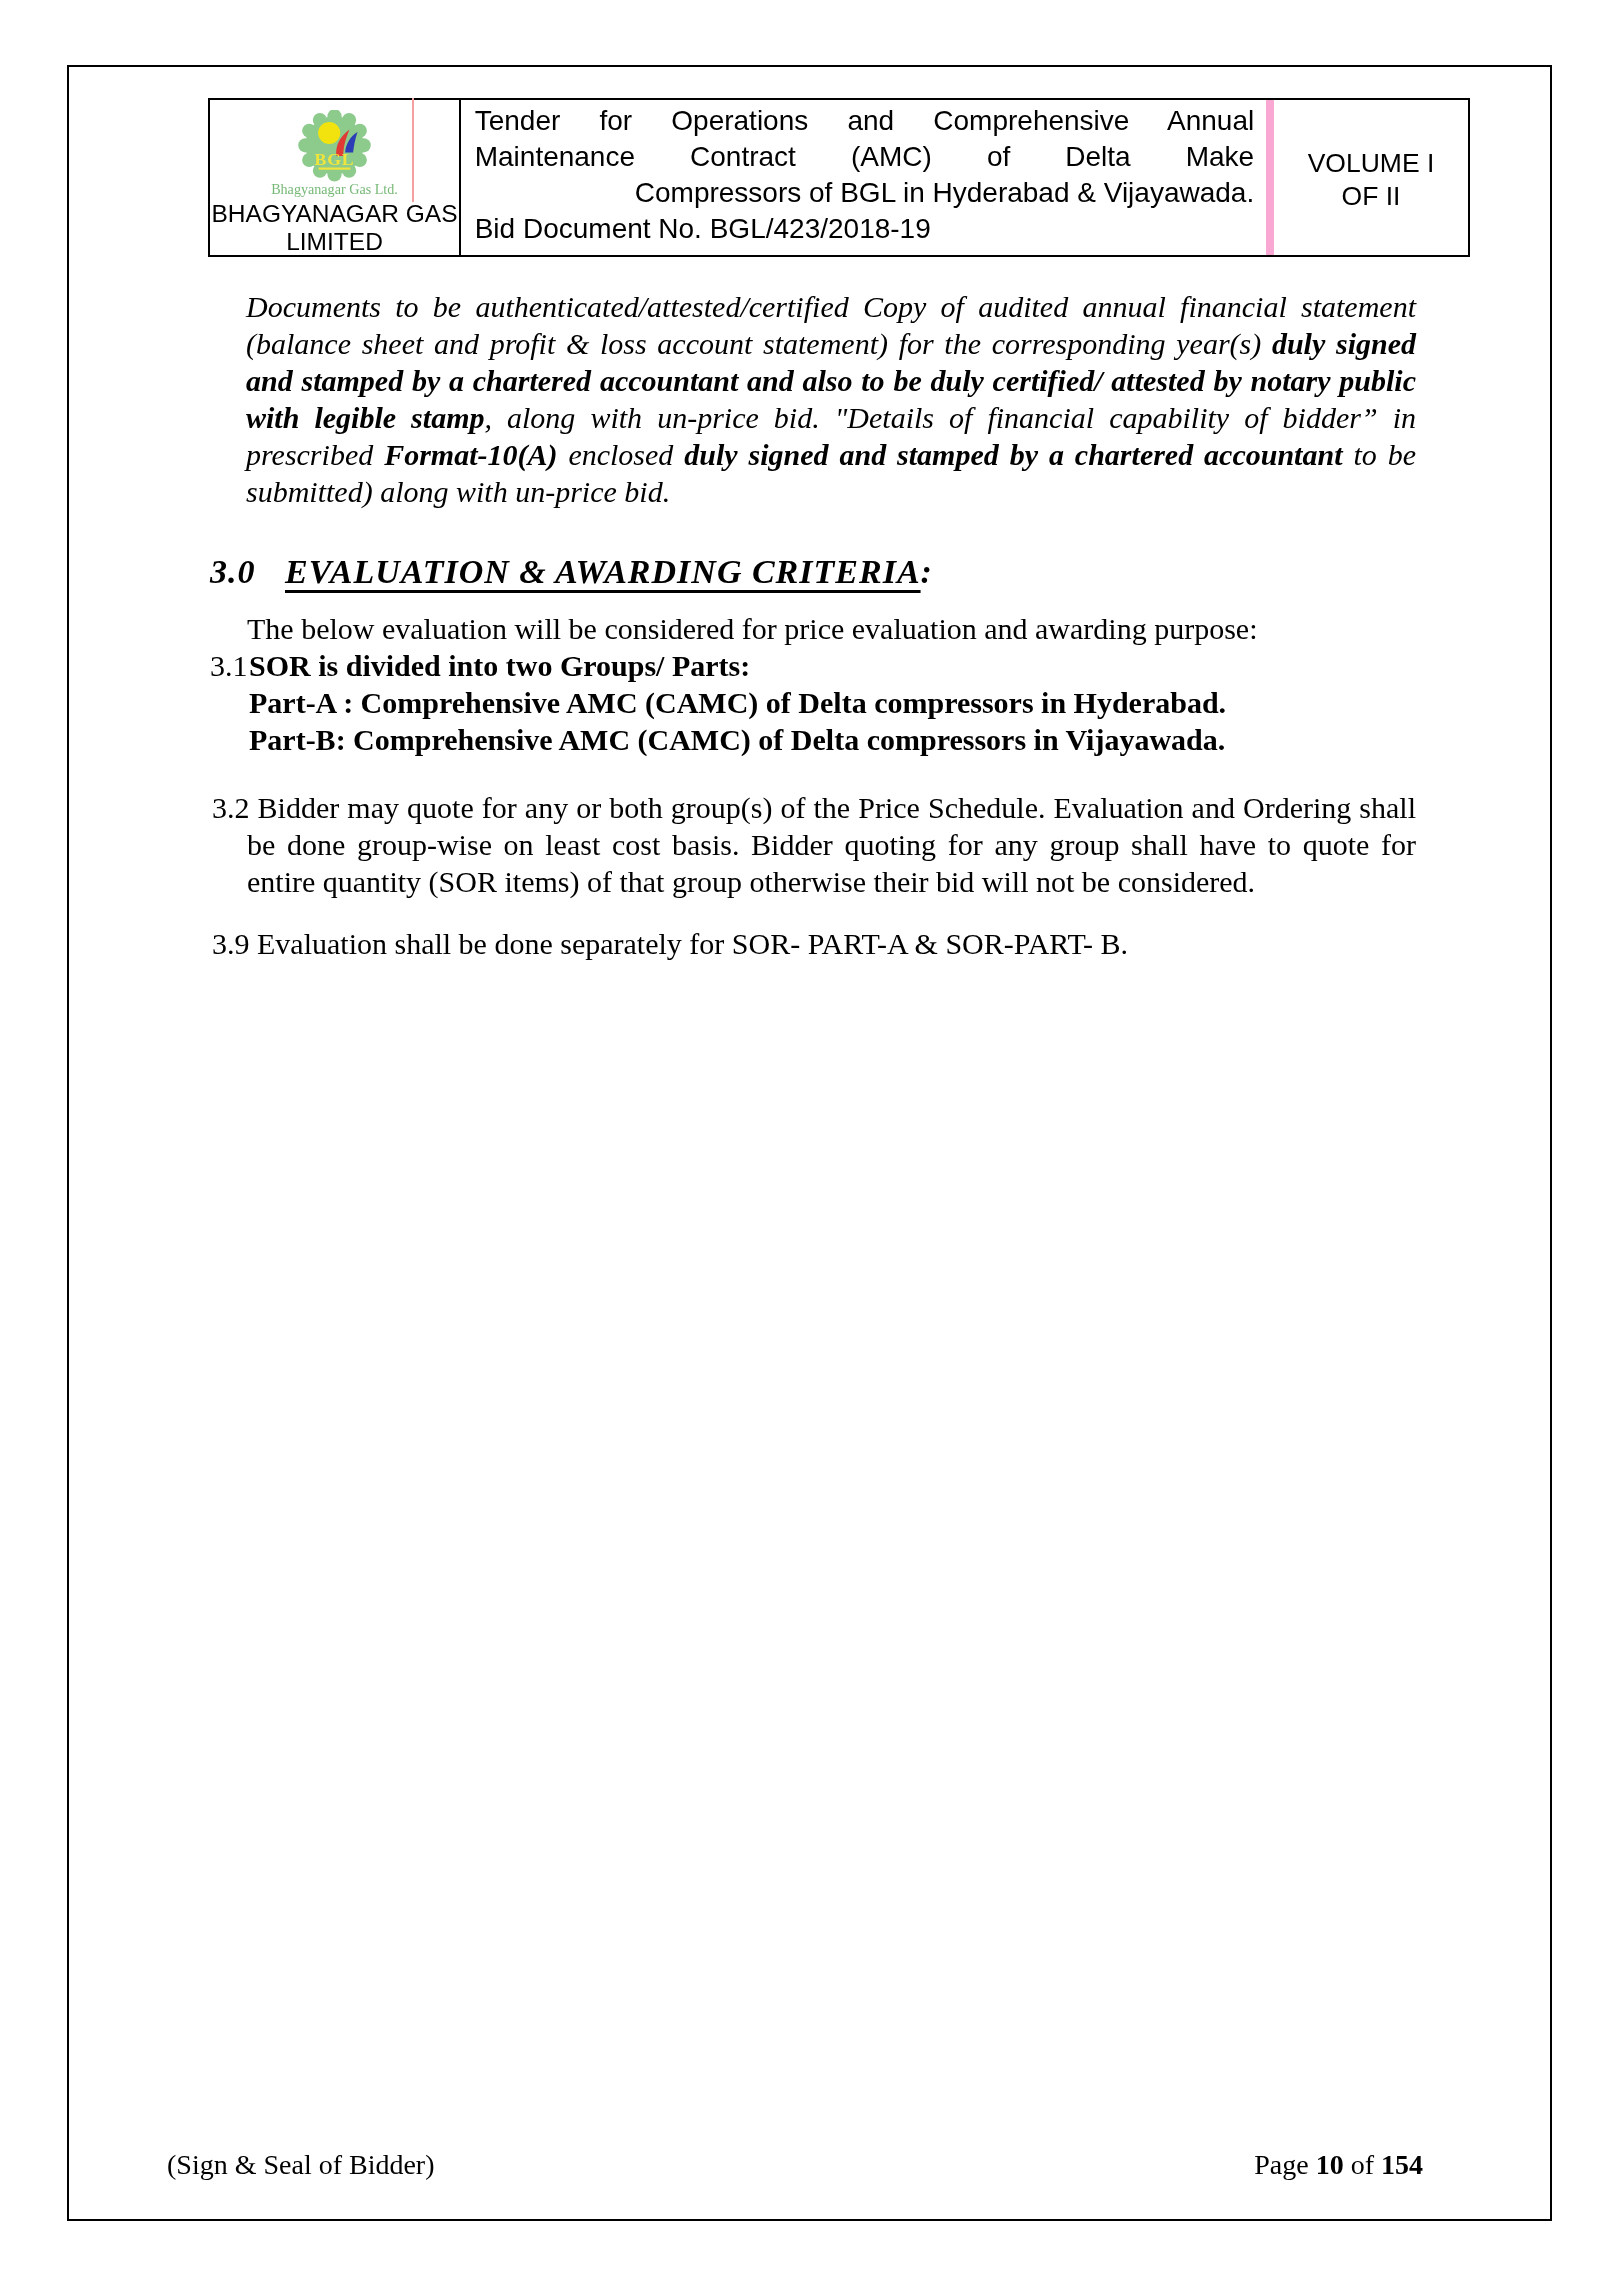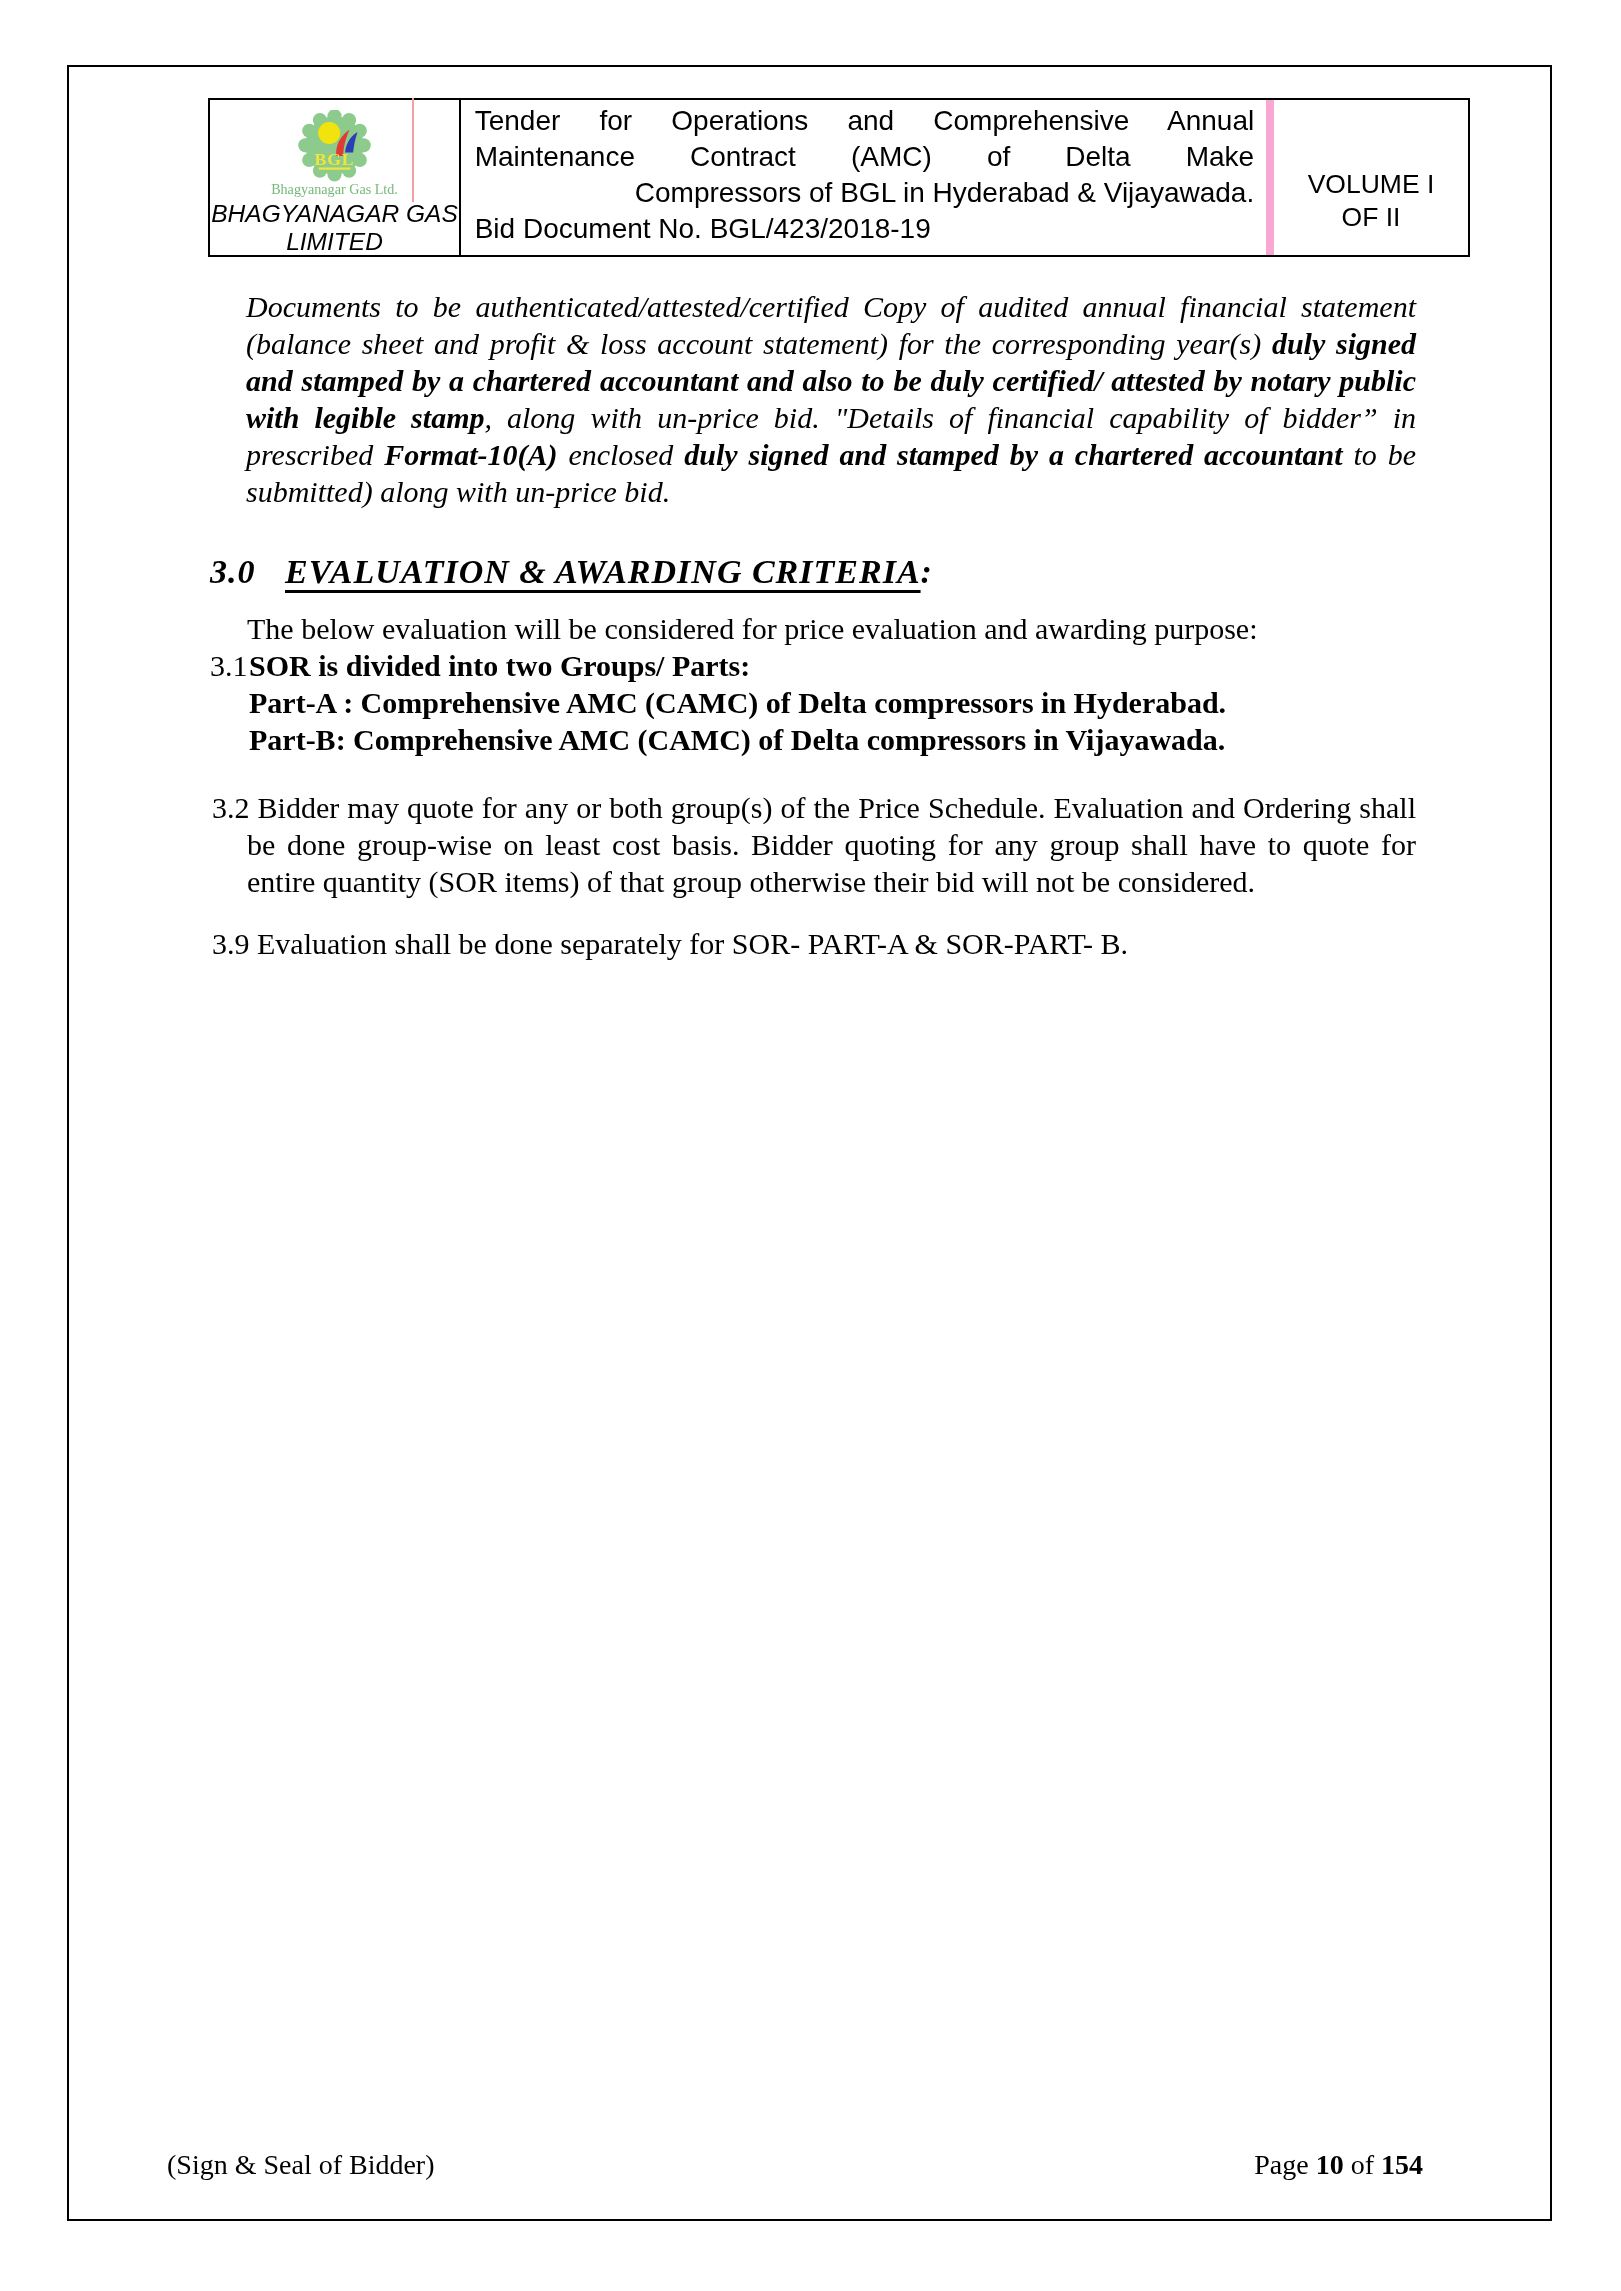--- a/index.html
+++ b/index.html
@@ -16,33 +16,33 @@
     position:absolute; left:208px; top:98px; width:1262px; height:159px;
     border:2px solid #000; box-sizing:border-box; display:flex; background:#fff;
   }
   .logo-cell {
     width:251px; border-right:2px solid #000; box-sizing:border-box;
     display:flex; flex-direction:column; align-items:center; padding-top:10px;
   }
   .logo-svg { display:block; }
   .company-name {
     font-family:"Liberation Sans", sans-serif; font-size:24.5px; line-height:27.4px;
-    text-align:center; color:#000;font-style:italic;
+    text-align:center; color:#000;
   }
   .title-cell {
     flex:1; border-right:8px solid #f9a8d4; box-sizing:border-box;
     padding:2.9px 11.8px 0 13.7px;
     font-family:"Liberation Sans", sans-serif; font-size:28px; line-height:36px;
   }
   .t-justify { text-align:justify; text-align-last:justify; }
   .t-left { text-align:right; }
   .t-center { text-align:left; }
   .volume-cell {
     width:194px; box-sizing:border-box; display:flex; flex-direction:column;
-    justify-content:center; align-items:center; padding-top:47px;
+    justify-content:flex-start; align-items:center; padding-top:47px;
     font-family:"Liberation Sans", sans-serif; font-size:26.5px; line-height:33px;
   }
   .artifact-line {
     position:absolute; left:412px; top:98px; width:2px; height:104px;
     background:#F4A0A0;
   }
   
   .content {
     position:absolute; left:210px; top:288px; width:1206px;
     font-size:30px; line-height:37px;

